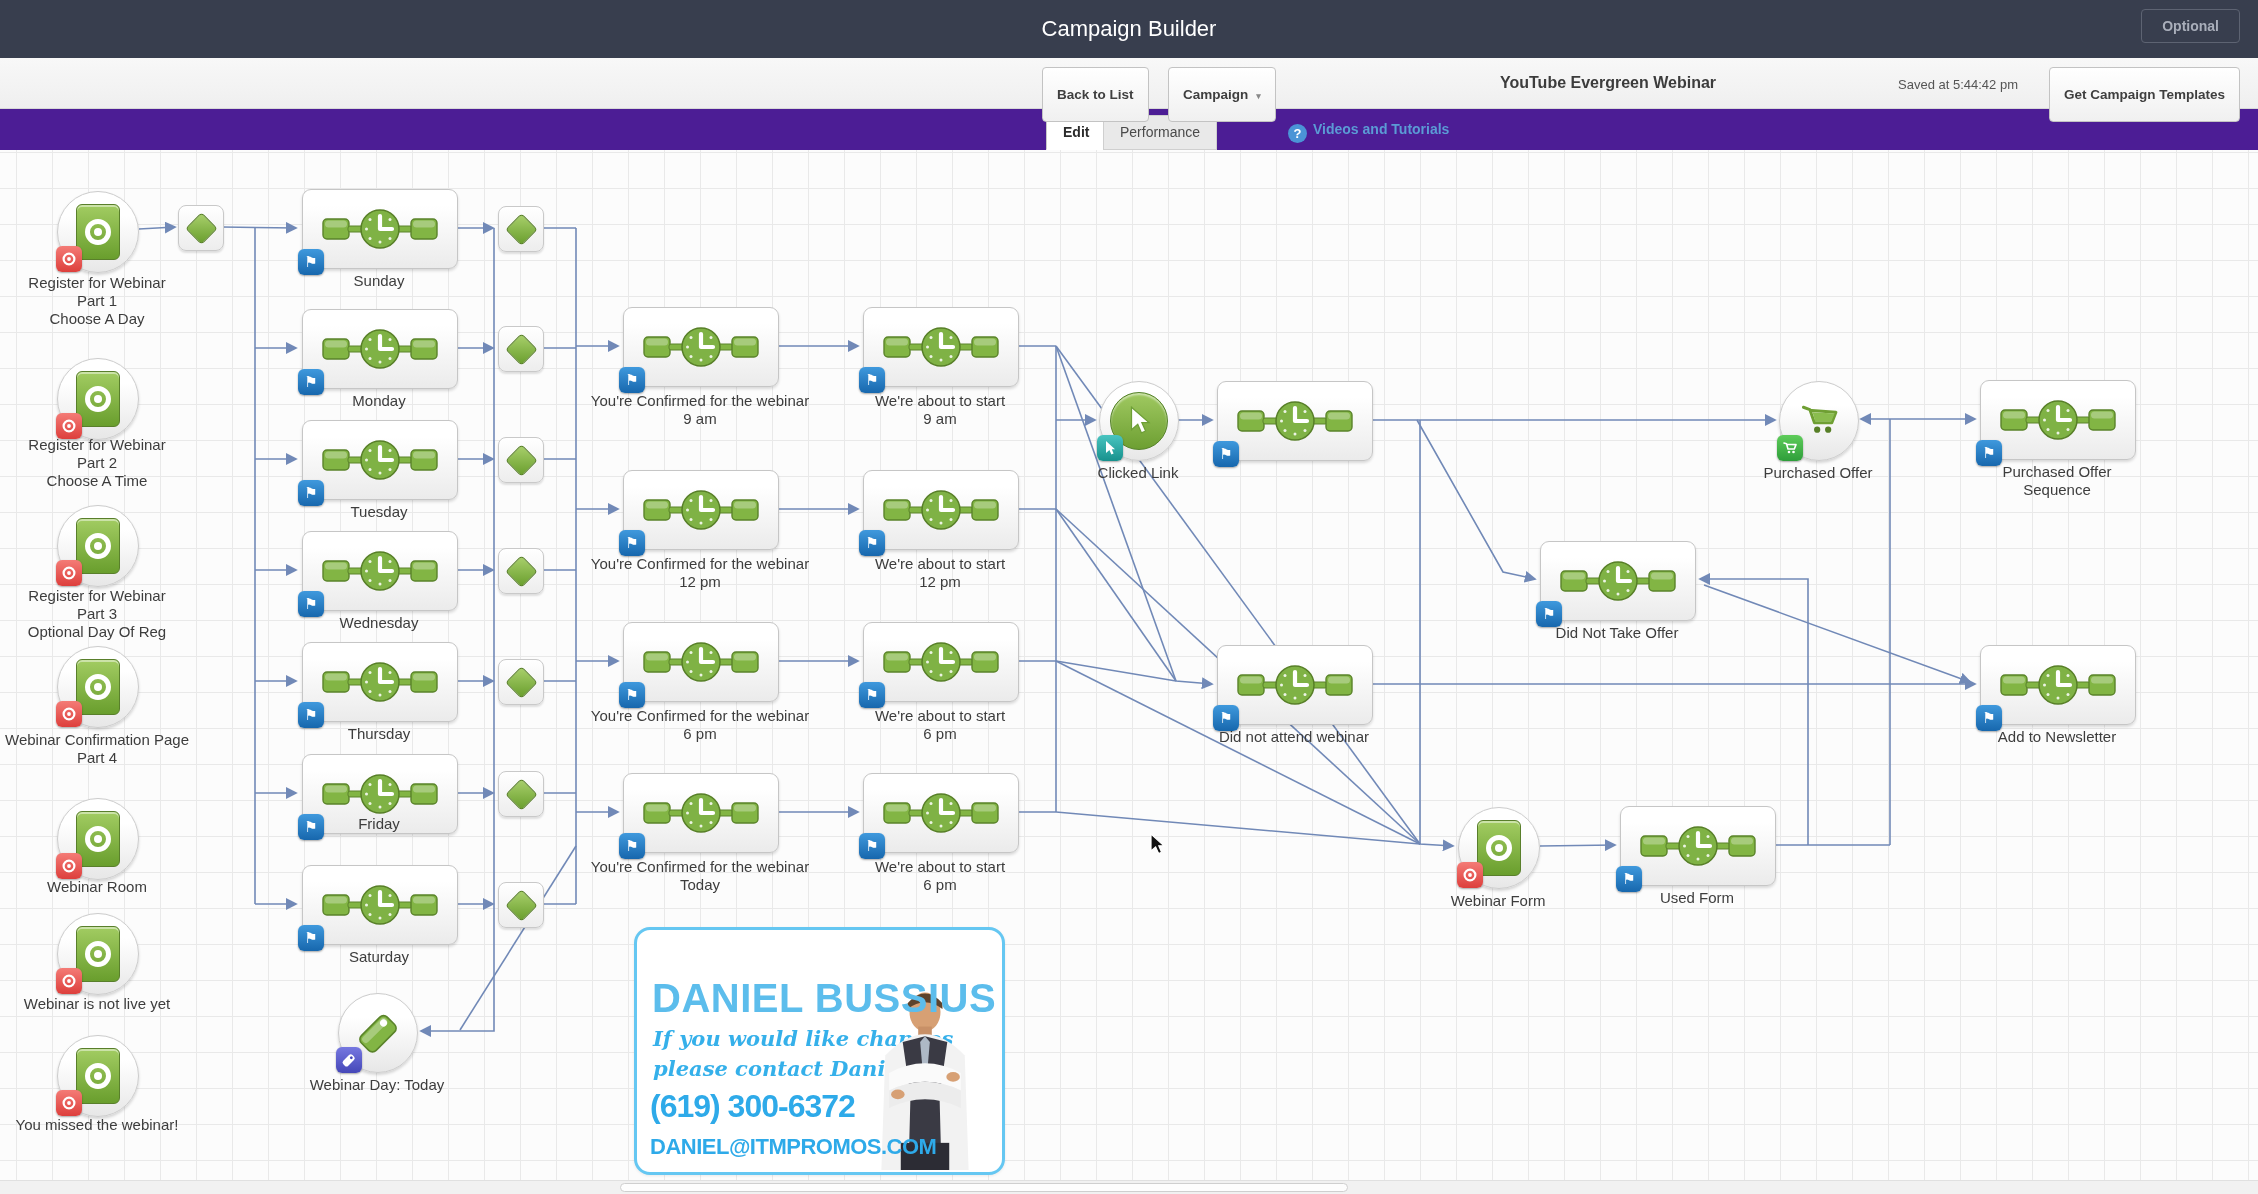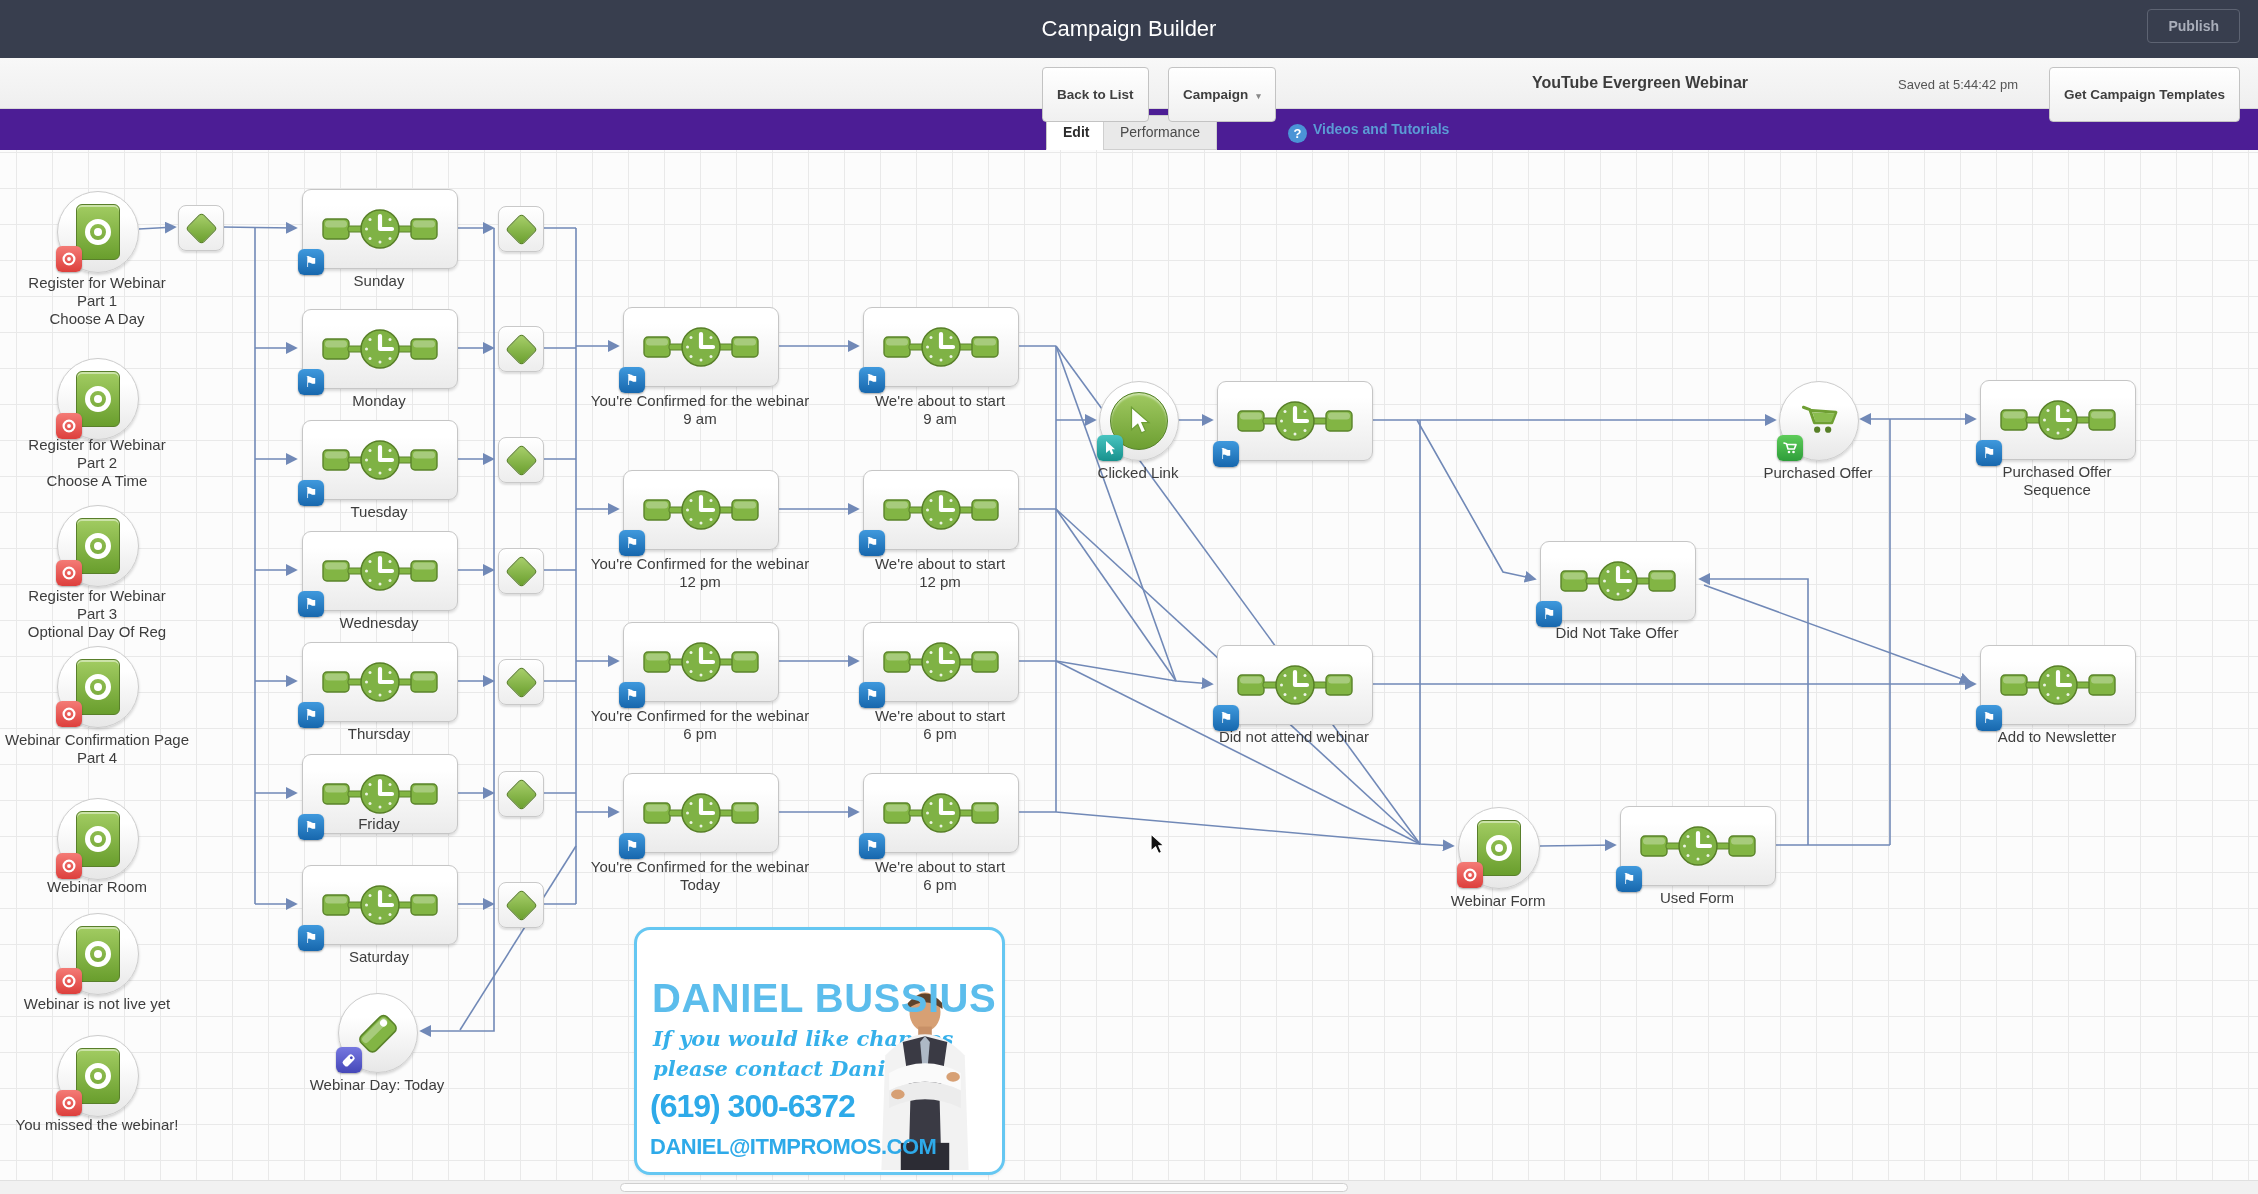--- a/index.html
+++ b/index.html
@@ -9,21 +9,21 @@
   .hdr{position:absolute;top:0;left:0;width:100%;height:58px;background:#383e4e;z-index:30;}
   .hdr-title{position:absolute;top:0;left:0;width:100%;height:58px;line-height:58px;
              text-align:center;color:#ffffff;font-size:22px;font-weight:500;}
   .btn-publish{position:absolute;top:9px;right:18px;padding:8px 20px;border:1px solid #5d6372;
                border-radius:4px;color:#a9aeba;font-size:14px;font-weight:700;background:transparent;cursor:pointer;}
   .tbar{position:absolute;top:58px;left:0;width:100%;height:50px;z-index:29;
         background:linear-gradient(#f8f8f8,#efefef);border-bottom:1px solid #d8d8d8;}
   .wbtn{position:absolute;top:9px;padding:19px 14px;border:1px solid #c3c3c3;border-radius:4px;
         background:linear-gradient(#ffffff,#f0f0f0);color:#3f3f3f;font-size:13.5px;font-weight:700;cursor:pointer;}
   .caret{font-size:9px;color:#888;margin-left:8px;}
-  .camp-name{position:absolute;top:16px;left:1500px;width:280px;text-align:center;
+  .camp-name{position:absolute;top:16px;left:1500px;width:280px;text-align:left;
              color:#3c3c3c;font-size:16px;font-weight:700;}
   .saved{position:absolute;top:19px;right:240px;color:#555;font-size:13px;}
   .tabsbar{position:absolute;top:108px;left:0;width:100%;height:42px;background:#4c1d95;z-index:28;}
   .tab{position:absolute;top:7px;height:21px;line-height:21px;padding:6px 16px;font-size:14px;cursor:pointer;}
   .tab-edit{left:1046px;background:#fff;border:1px solid #c9c9c9;border-bottom-color:#fff;
             font-weight:700;color:#2c2c2c;}
   .tab-perf{left:1103px;background:#e9e9e9;border:1px solid #cfcfcf;color:#4a4a4a;}
   .videos{position:absolute;top:13px;left:1288px;color:#5b9bd5;font-size:14px;font-weight:700;cursor:pointer;}
   .qicon{display:inline-block;width:19px;height:19px;border-radius:50%;background:#4b94d6;color:#fff;
          text-align:center;line-height:19px;font-size:13px;font-weight:700;vertical-align:-4px;margin-right:6px;}
@@ -896,21 +896,21 @@
     </svg>
   </div>
 
   <svg class="mcursor" id="mcursor" width="20" height="24" viewBox="0 0 20 24" style="left: 1148px; top: 683px;">
     <path d="M3 1 L3 18 L7.6 14 L10.6 20.6 L13.6 19.2 L10.8 12.8 L16 12.8 Z" fill="#111" stroke="#fff" stroke-width="1.2"></path>
   </svg>
 </div>
 
 <div class="hdr">
   <div class="hdr-title">Campaign Builder</div>
-  <button class="btn-publish">Publish</button>
+  <button class="btn-publish">Optional</button>
 </div>
 
 <div class="tbar">
   <button class="wbtn" style="left:1042px">Back to List</button>
   <button class="wbtn" style="left:1168px"><span>Campaign</span><span class="caret">▾</span></button>
   <div class="camp-name">YouTube Evergreen Webinar</div>
   <div class="saved">Saved at 5:44:42 pm</div>
   <button class="wbtn" style="right:18px;top:9px">Get Campaign Templates</button>
 </div>
 

